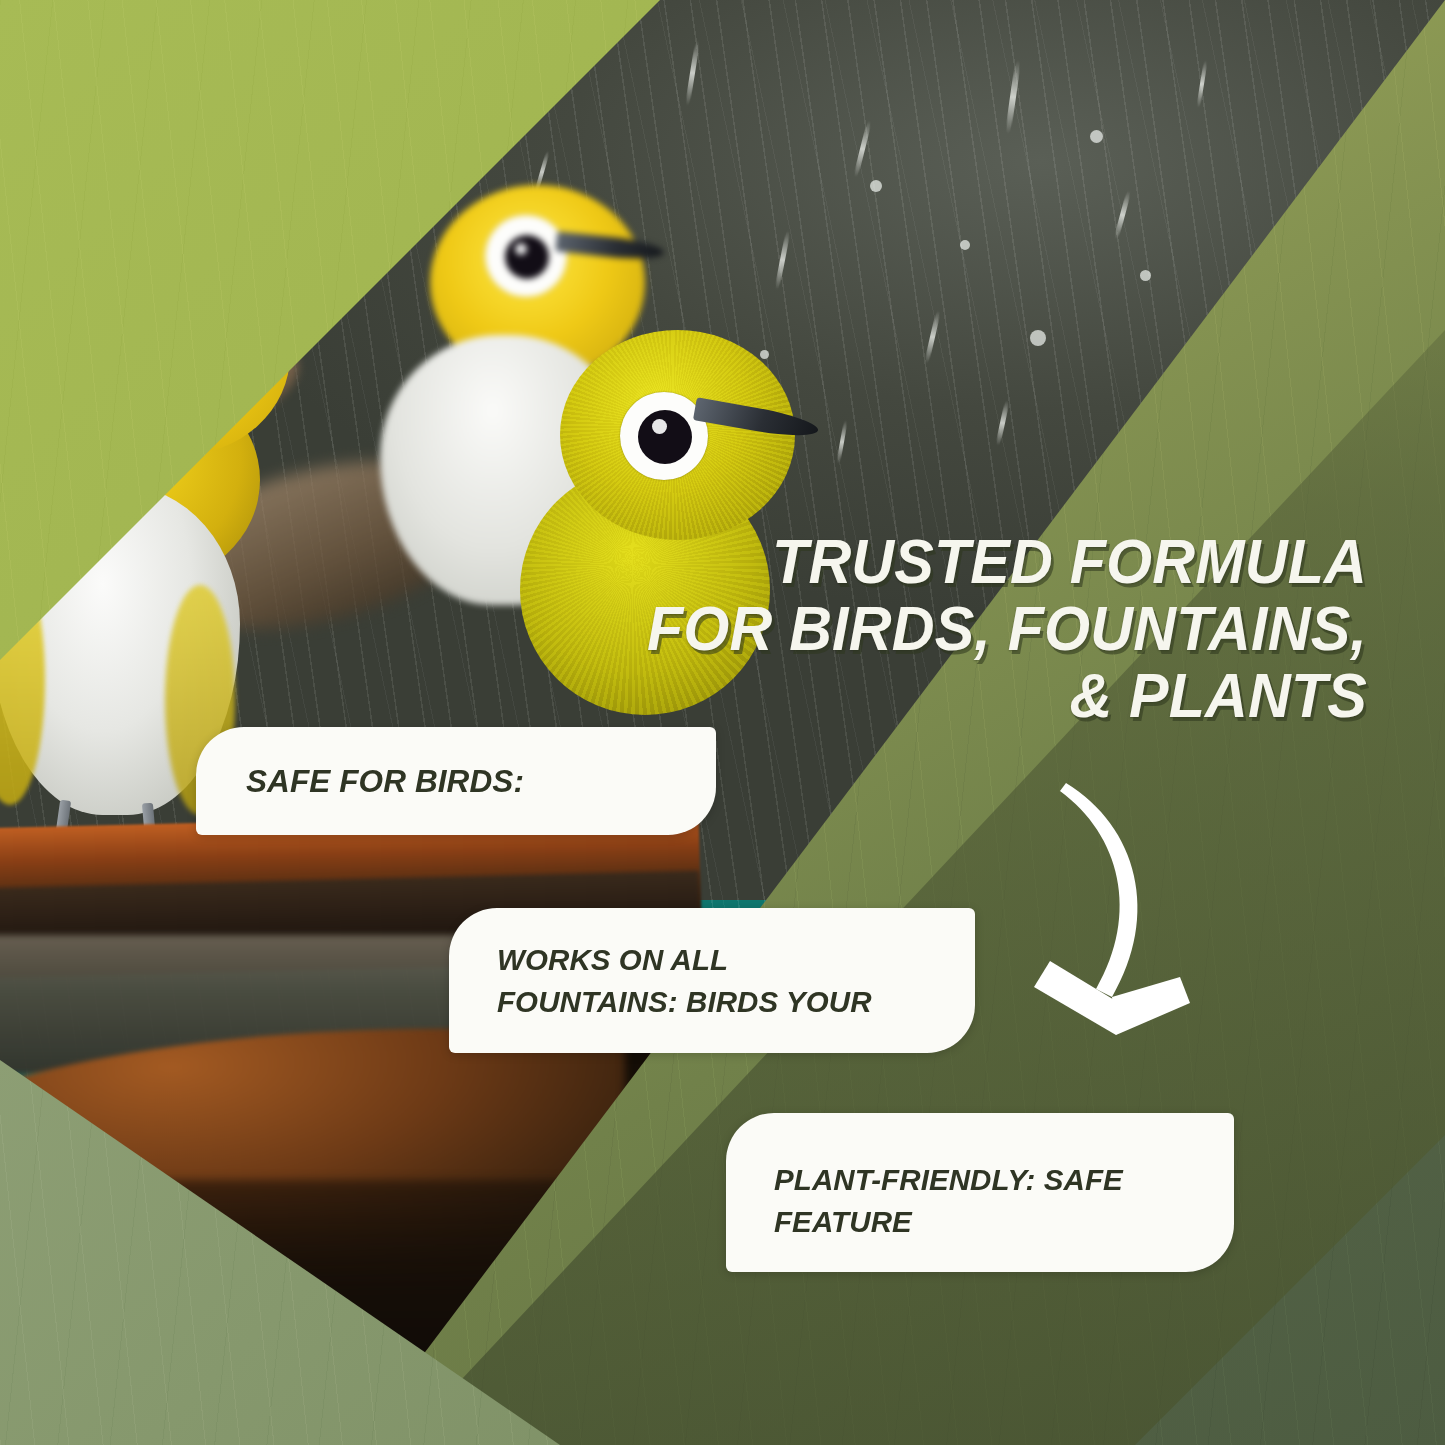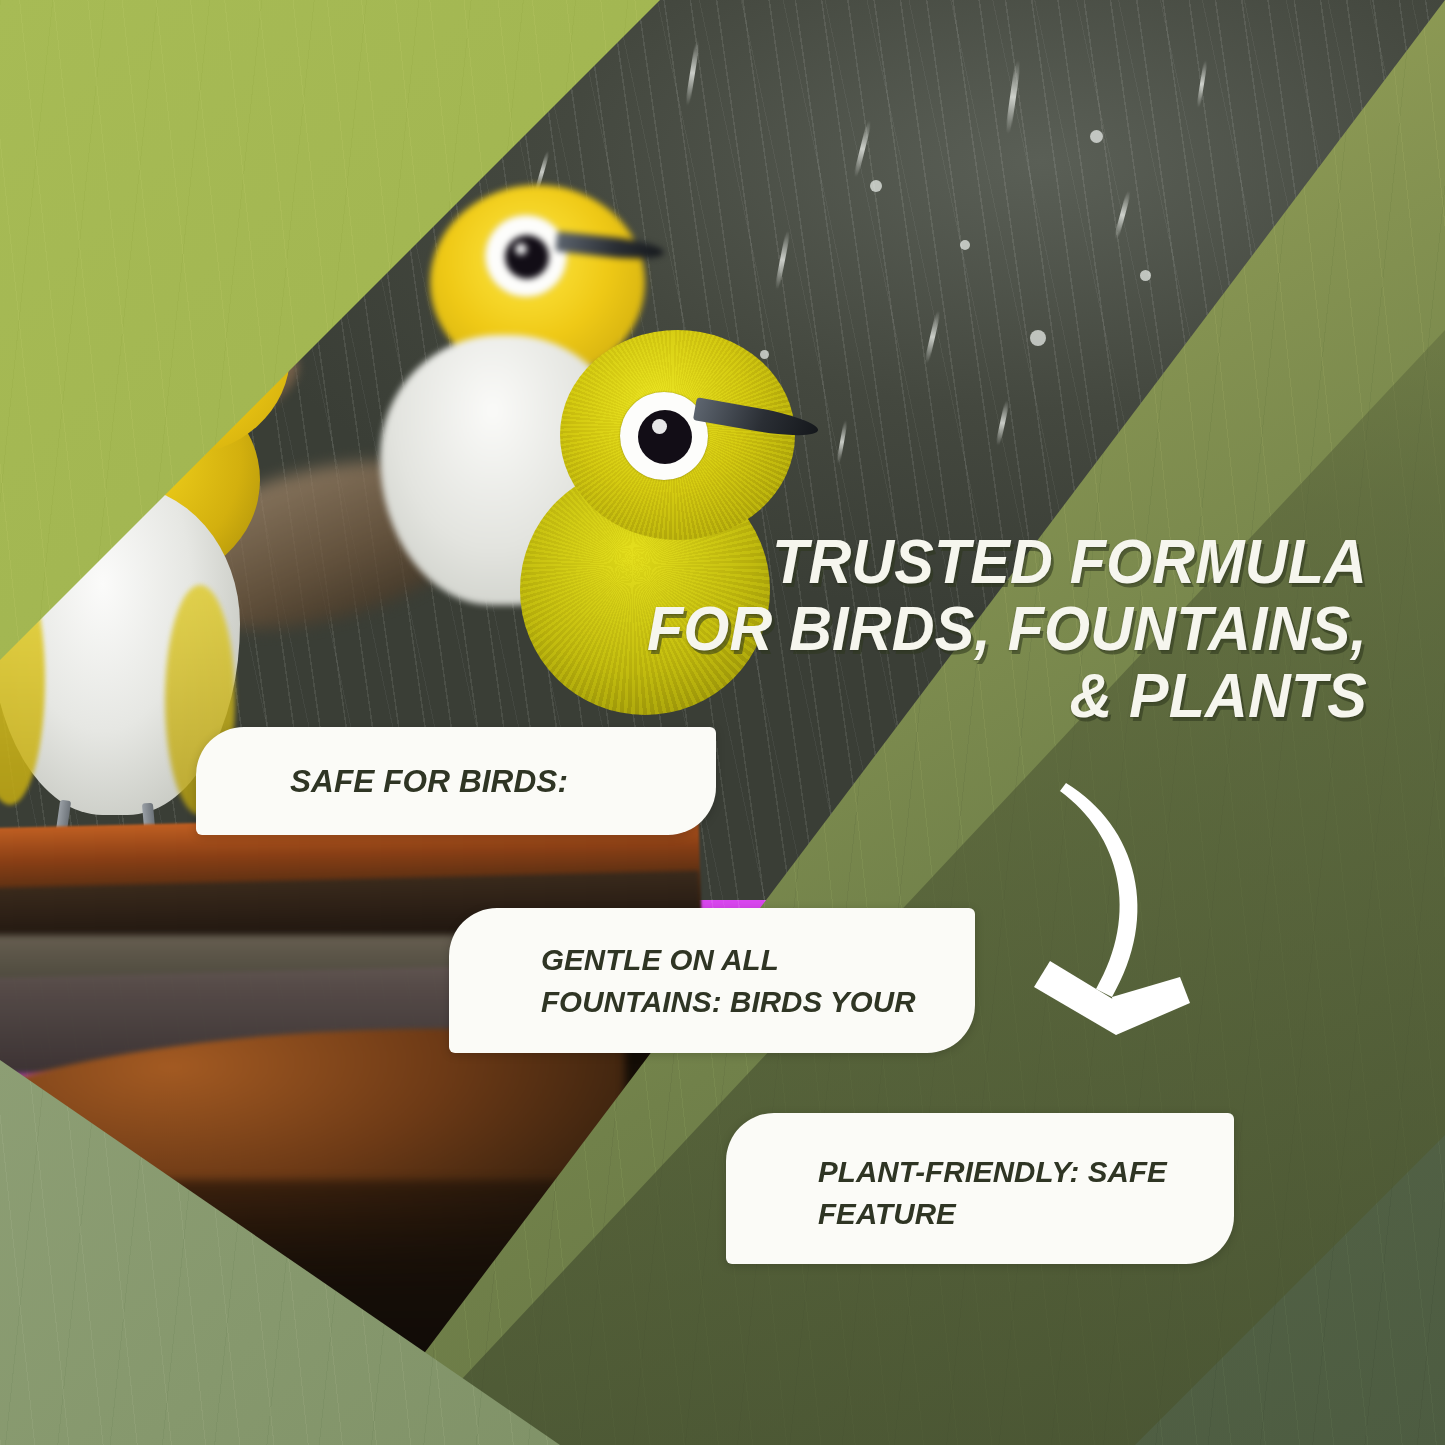--- a/index.html
+++ b/index.html
@@ -1,19 +1,19 @@
 <!DOCTYPE html>
 <html><head>
 <meta charset="utf-8">
 <style>
   html,body{margin:0;padding:0;background:#000;}
   #stage{
     position:relative;width:1445px;height:1445px;overflow:hidden;
     font-family:"Liberation Sans","DejaVu Sans",sans-serif;
-    background:#d946ef;
+    background:#0f766e;
   }
 
   
   .photo{position:absolute;inset:0;overflow:hidden;}
 
   .sky{
     position:absolute;left:0;top:0;width:1445px;height:900px;
     background:
       radial-gradient(ellipse 60% 50% at 72% 18%, #5a5f56 0%, #44483f 55%, #3a3e36 100%),
       linear-gradient(160deg,#4e5349 0%,#3d4139 45%,#33362f 100%);
@@ -185,28 +185,28 @@
   
   .callout{
     position:absolute;background:#fbfbf7;
     color:#2f3524;
     font-weight:bold;font-style:italic;
     letter-spacing:.1px;
     box-shadow:0 2px 10px rgba(0,0,0,.18);
     border-radius:48px 6px 48px 6px;
     display:flex;flex-direction:column;justify-content:center;
   }
-  .callout div{white-space:nowrap;margin-left:44px;}
+  .callout div{white-space:nowrap;}
 
   #callout1{left:196px;top:727px;width:470px;height:108px;
     padding:0 0 0 50px;font-size:31.5px;line-height:1.42;}
   #callout2{left:449px;top:908px;width:478px;height:145px;
     padding:0 0 0 48px;font-size:29.5px;line-height:1.40;}
   #callout3{left:726px;top:1113px;width:460px;height:143px;
-    padding:8px 0 0 48px;font-size:29.5px;line-height:1.40;}
+    padding:16px 0 0 48px;font-size:29.5px;line-height:1.40;}
 
   
   #arrow{position:absolute;left:1020px;top:765px;width:230px;height:270px;}
 </style>
 </head>
 <body>
 
 <div id="stage">
 
   <div class="photo">
@@ -308,21 +308,21 @@
     <path d="M46 18 C 118 62, 140 150, 92 232 L 76 224 C 120 148, 100 70, 40 26 Z" fill="#ffffff"></path>
     <path d="M96 236 L 30 196 L 14 222 L 96 270 L 103 246 Z" fill="#ffffff"></path>
     <path d="M92 232 L 96 270 L 170 238 L 160 212 Z" fill="#ffffff"></path>
   </svg>
 
   <div class="callout" id="callout1">
     <div>SAFE FOR BIRDS:</div>
   </div>
 
   <div class="callout" id="callout2">
-    <div>GENTLE ON ALL</div>
+    <div>WORKS ON ALL</div>
     <div>FOUNTAINS: BIRDS YOUR</div>
   </div>
 
   <div class="callout" id="callout3">
     <div>PLANT-FRIENDLY: SAFE</div>
     <div>FEATURE</div>
   </div>
 
 </div>
 

